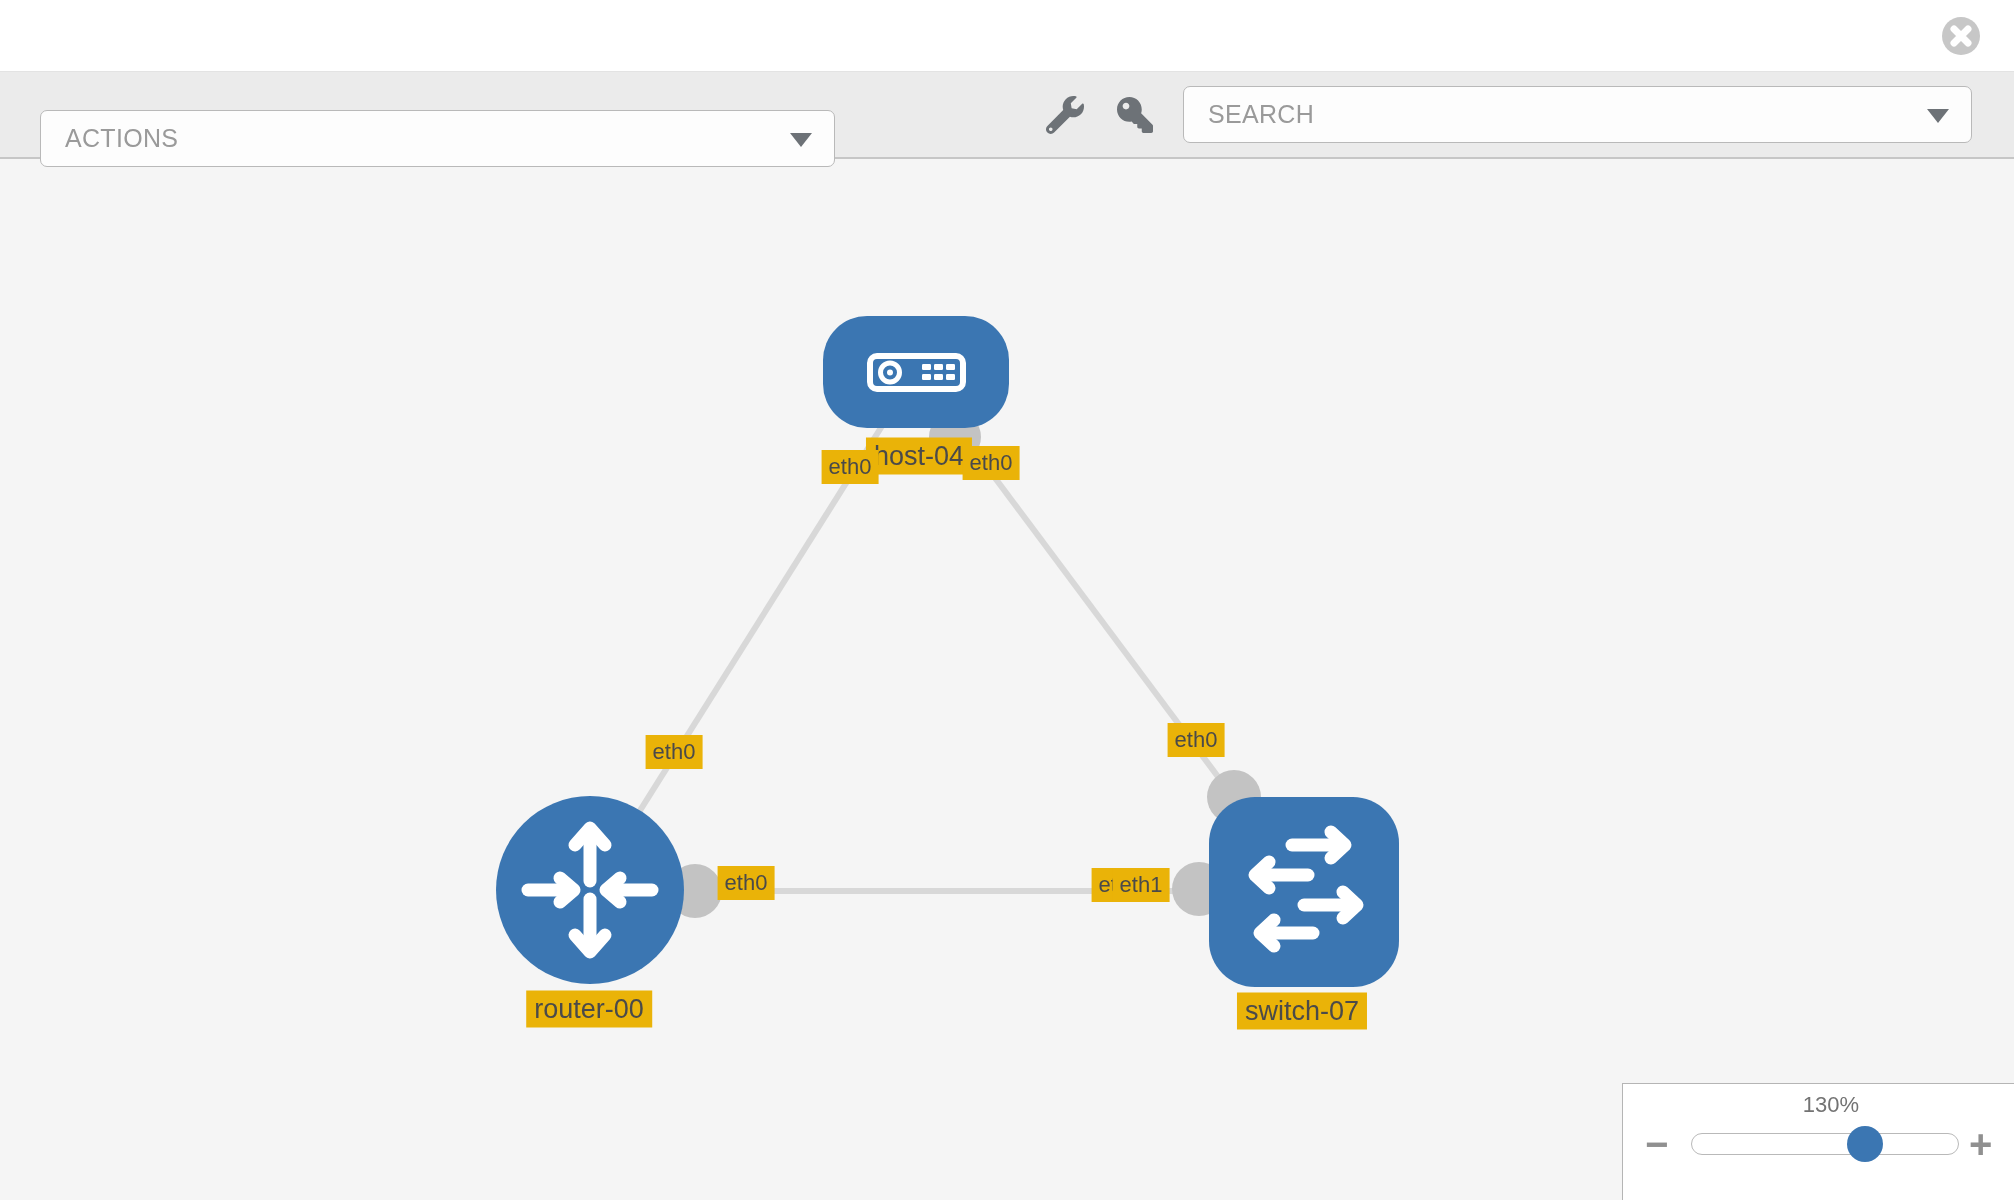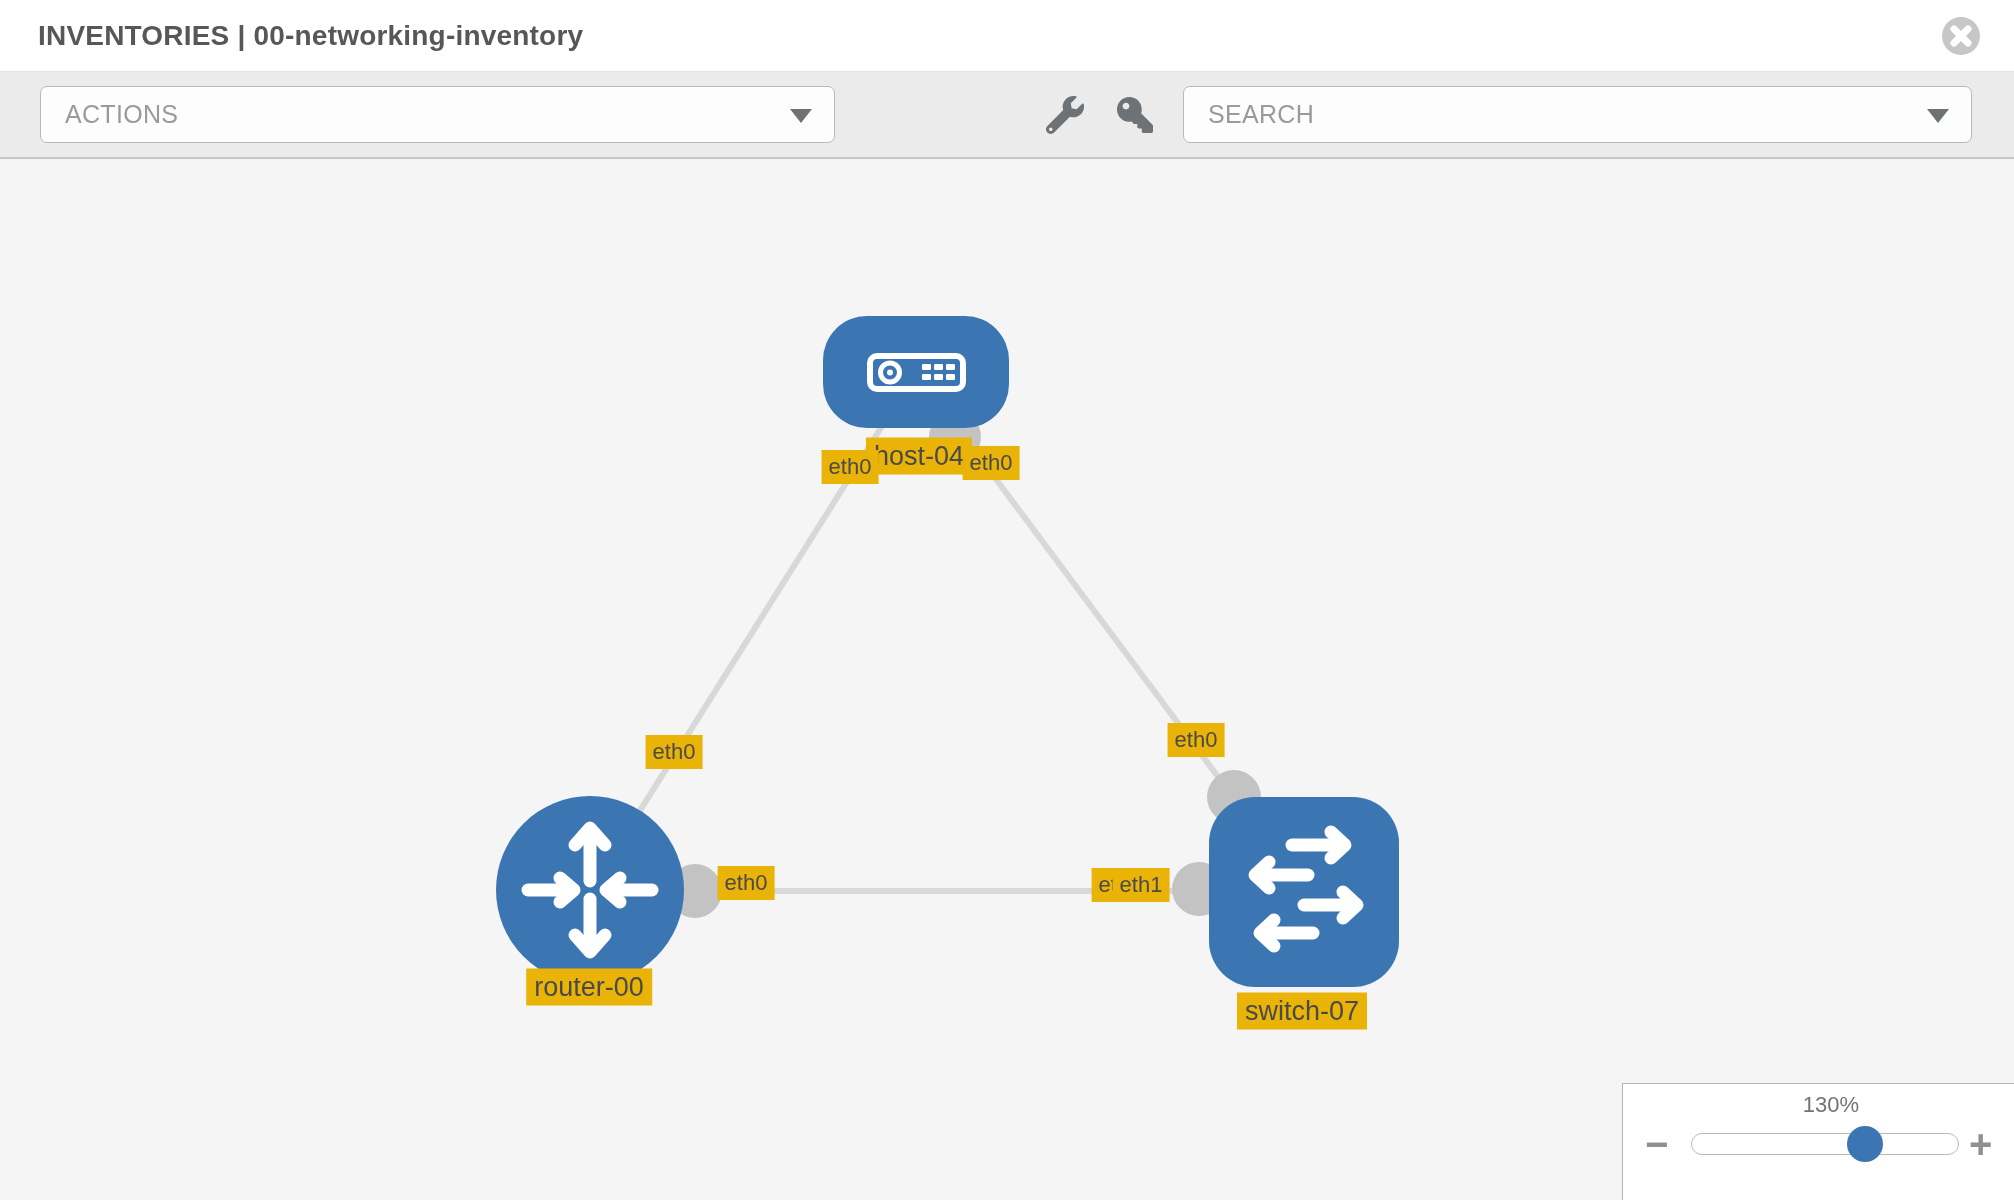--- a/index.html
+++ b/index.html
@@ -14,21 +14,21 @@
     font-size:28px; font-weight:bold; color:#575757; letter-spacing:0.2px; }
   .close-btn { position:absolute; right:33px; top:16px; width:40px; height:40px;
     border:none; background:transparent; cursor:pointer; }
 
   
   .toolbar { position:absolute; top:72px; left:0; width:2014px; height:87px;
     background:#ebebeb; border-bottom:2px solid #c6c6c6; z-index:30; }
   .combo { position:absolute; top:14px; height:57px; background:#fdfdfd;
     border:1px solid #b9b9b9; border-radius:7px; display:flex; align-items:center;
     padding:0 24px; cursor:pointer; }
-  .combo-actions { left:40px; width:795px; }
+  .combo-actions { left:40px; width:795px;margin-top:24px; }
   .combo-search { left:1183px; width:789px; }
   .combo-label { font-size:25px; color:#9a9a9a; letter-spacing:0.3px; }
   .caret { position:absolute; right:22px; top:22px; width:0; height:0;
     border-left:11px solid transparent; border-right:11px solid transparent;
     border-top:14px solid #6d7277; }
   .tool-btn { position:absolute; width:48px; height:50px; top:18px; border:none;
     background:transparent; cursor:pointer; }
   .tool-btn svg { display:block; margin:auto; }
   .btn-wrench { left:1041px; }
   .btn-key { left:1111px; }
@@ -57,21 +57,20 @@
     background:#ffffff; border:1px solid #b9b9b9; border-radius:11px; cursor:pointer; }
   .zoom-thumb { position:absolute; left:155px; top:-8px; width:36px; height:36px;
     border-radius:50%; background:#3b76b2; cursor:grab; }
 </style>
 </head>
 <body>
 
 <div class="page">
 
   <div class="header">
-    <div class="page-title">INVENTORIES | 00-networking-inventory</div>
     <button class="close-btn">
       <span>
         <svg width="40" height="40" viewBox="0 0 40 40">
           <circle cx="20" cy="20" r="19" fill="#c7c7c7"></circle>
           <path d="M13 13 L27 27 M27 13 L13 27" stroke="#ffffff" stroke-width="7" stroke-linecap="round"></path>
         </svg>
       </span>
     </button>
   </div>
 
@@ -160,21 +159,21 @@
           <polyline points="1269,862 1255,875 1269,888"></polyline>
           <line x1="1304" y1="905" x2="1345" y2="905"></line>
           <polyline points="1343,892 1357,905 1343,918"></polyline>
           <line x1="1313" y1="933" x2="1272" y2="933"></line>
           <polyline points="1274,920 1260,933 1274,946"></polyline>
         </g>
       </g>
     </svg>
 
     <div class="chip chip-node" style="left:919px; top:295px;">host-04</div>
-    <div class="chip chip-node" style="left:589px; top:826px;">router-00</div>
+    <div class="chip chip-node" style="left:589px; top:848px;">router-00</div>
     <div class="chip chip-node" style="left:1302px; top:850px;">switch-07</div>
 
     <div class="chip chip-if" style="left:850px; top:306px;">eth0</div>
     <div class="chip chip-if" style="left:674px; top:591px;">eth0</div>
 
     <div class="chip chip-if" style="left:991px; top:302px;">eth0</div>
     <div class="chip chip-if" style="left:1196px; top:579px;">eth0</div>
 
     <div class="chip chip-if" style="left:746px; top:722px;">eth0</div>
     <div class="chip chip-if" style="left:1120px; top:724px;">eth0</div>

